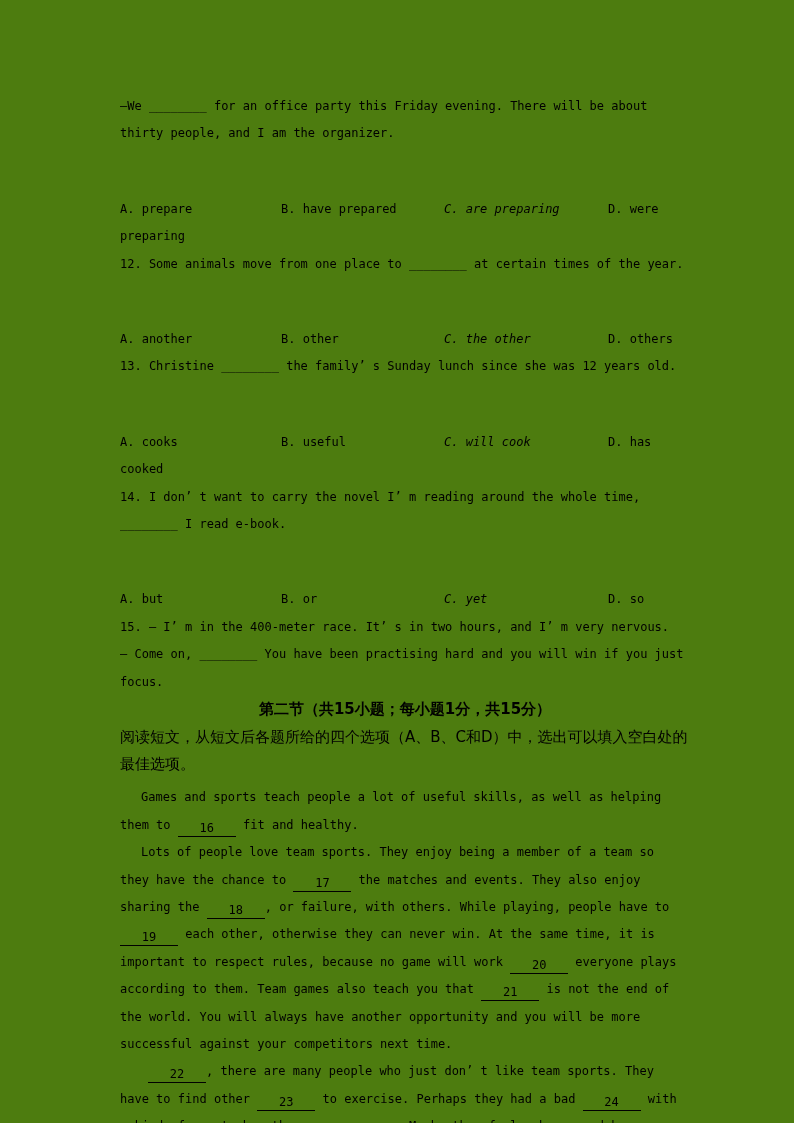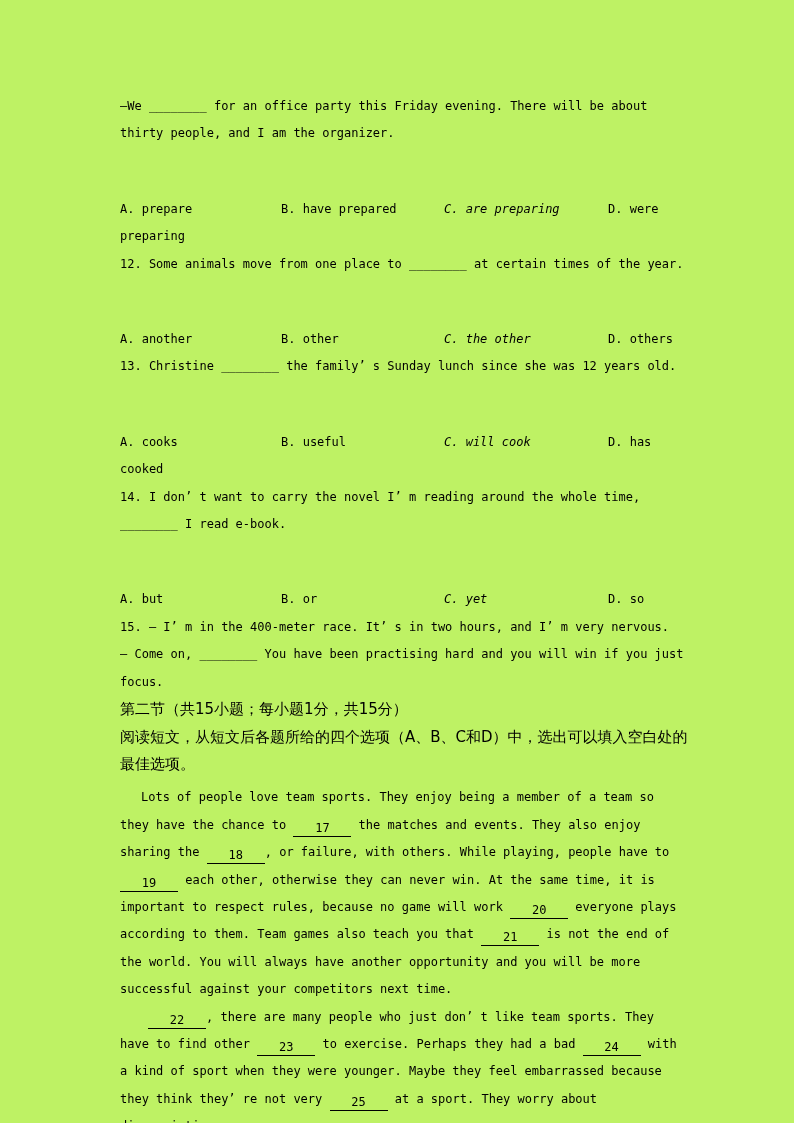--- a/index.html
+++ b/index.html
@@ -1,37 +1,37 @@
 <!DOCTYPE html>
 <html><head>
 <meta charset="utf-8">
 <title>Document</title>
 <style>
   html,body{margin:0;padding:0;background:#ffffff;}
   .page{
     position:relative;
     width:794px;height:1123px;
     box-sizing:border-box;
-    background:#bef264;
+    background:#4d7c0f;
     color:#000000;
     padding:93px 104px 0 120px;
     overflow:hidden;
     font-family:"DejaVu Sans Mono","Liberation Mono",monospace;
     font-size:12px;
     line-height:27.4px;
   }
   .page p{margin:0;padding:0;}
   .question{margin:0;}
   .opt{display:inline-block;white-space:nowrap;vertical-align:baseline;}
   .opt0{width:161px;}
   .opt1{width:163px;margin-top:48px;}
   .opt2{width:164px;font-style:italic;}
   .opt3{display:inline;white-space:normal;}
   .zh{font-family:"DejaVu Sans",sans-serif;font-size:15px;}
-  .zh-bold{font-weight:normal;}
+  .zh-bold{font-weight:bold;text-align:center;}
   .passage{margin-top:6px;}
   .passage p.para{text-indent:21px;}
   .passage p.para.p-last{text-indent:28px;}
   .blank{
     display:inline-block;
     width:58px;
     height:16px;
     line-height:16px;
     text-align:center;
     border-bottom:1px solid #000;
@@ -62,16 +62,17 @@
         <p class="options-row"><span class="opt opt0">A. but</span><span class="opt opt1">B. or</span><span class="opt opt2">C. yet</span><span class="opt opt3">D. so</span></p>
       </div>
       <div class="question">
         <p class="stem-line">15. — I’ m in the 400-meter race. It’ s in two hours, and I’ m very nervous.</p>
         <p class="stem-line">— Come on, ________ You have been practising hard and you will win if you just focus.</p>
       </div>
     </div>
   <p class="zh zh-bold">第二节（共15小题；每小题1分，共15分）</p>
   <p class="zh">阅读短文，从短文后各题所给的四个选项（A、B、C和D）中，选出可以填入空白处的最佳选项。</p>
   <div class="passage">
+      <p class="para"><span class="seg">Games and sports teach people a lot of useful skills, as well as helping them to </span><span class="blank">16</span><span class="seg"> fit and healthy.</span></p>
       <p class="para"><span class="seg">Lots of people love team sports. They enjoy being a member of a team so they have the chance to </span><span class="blank">17</span><span class="seg"> the matches and events. They also enjoy sharing the </span><span class="blank">18</span><span class="seg">, or failure, with others. While playing, people have to </span><span class="blank">19</span><span class="seg"> each other, otherwise they can never win. At the same time, it is important to respect rules, because no game will work </span><span class="blank">20</span><span class="seg"> everyone plays according to them. Team games also teach you that </span><span class="blank">21</span><span class="seg"> is not the end of the world. You will always have another opportunity and you will be more successful against your competitors next time.</span></p>
       <p class="para p-last"><span class="blank">22</span><span class="seg">, there are many people who just don’ t like team sports. They have to find other </span><span class="blank">23</span><span class="seg"> to exercise. Perhaps they had a bad </span><span class="blank">24</span><span class="seg"> with a kind of sport when they were younger. Maybe they feel embarrassed because they think they’ re not very </span><span class="blank">25</span><span class="seg"> at a sport. They worry about disappointing</span></p>
     </div>
 </div>
 
 </body></html>

